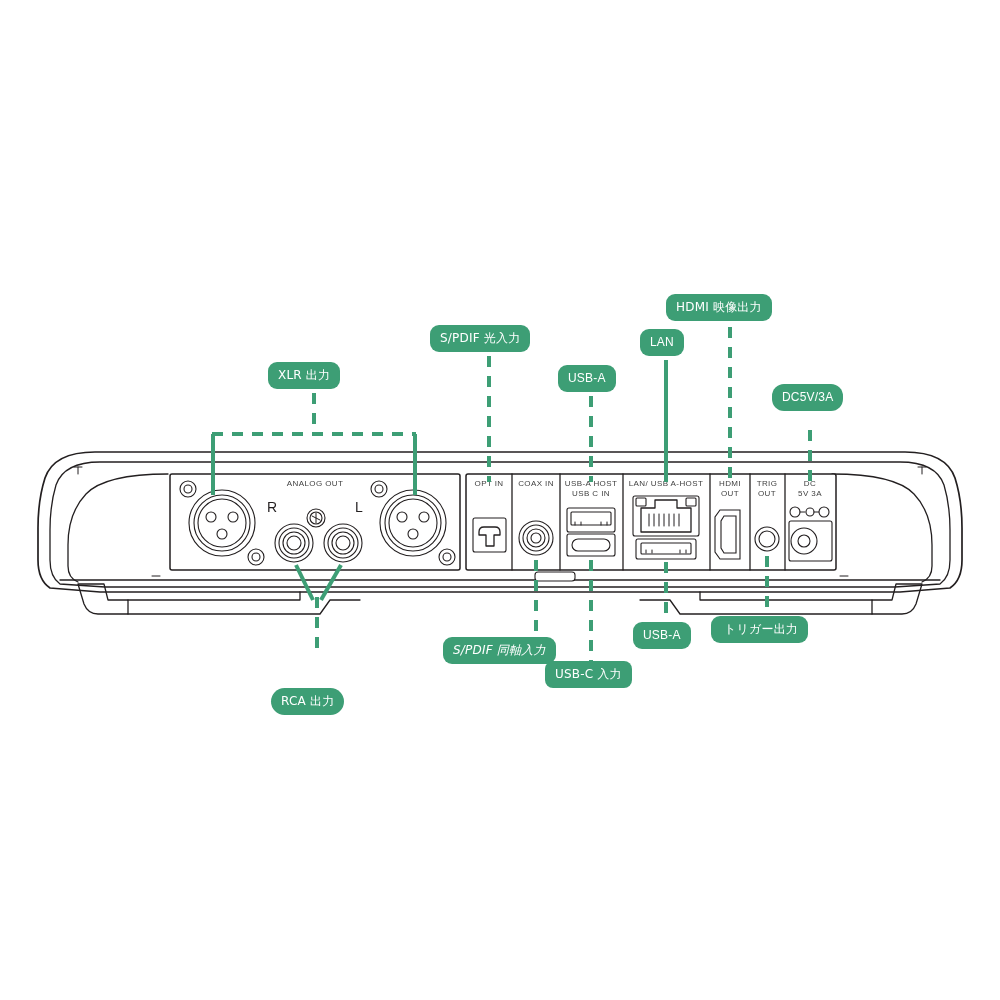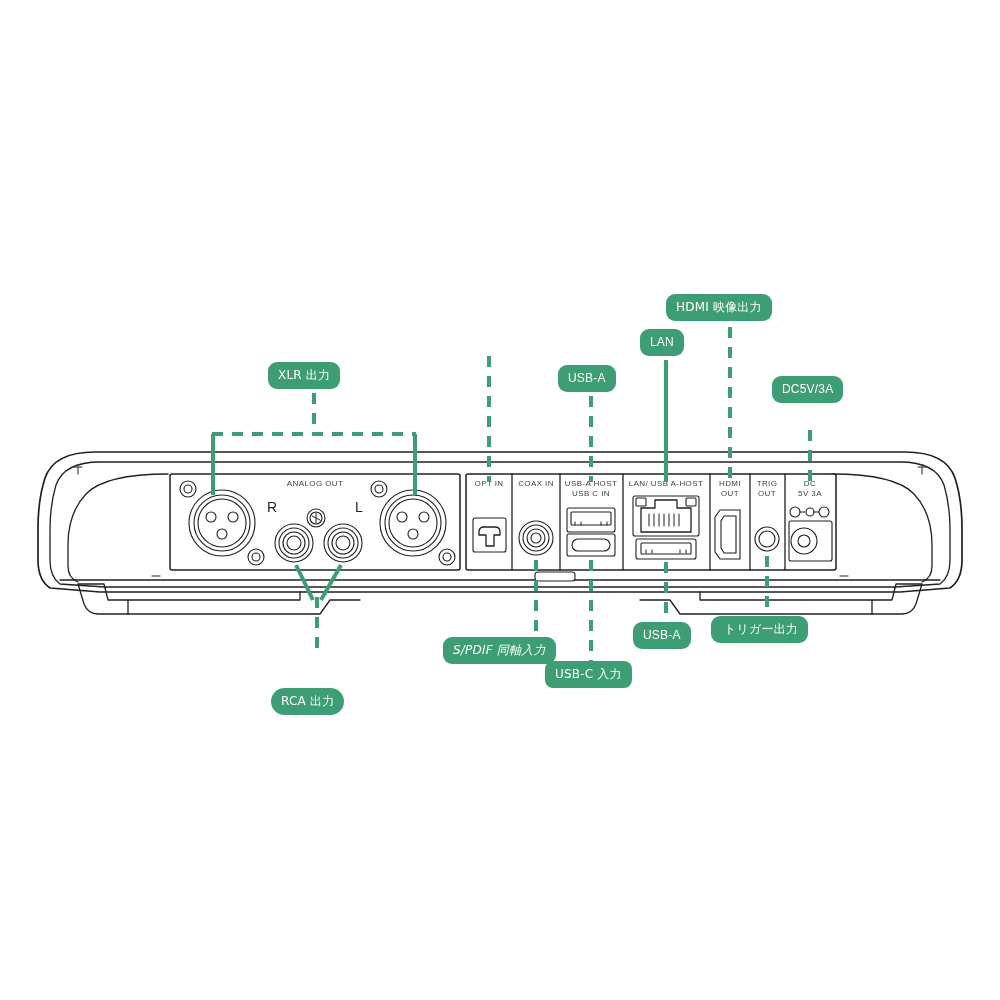--- a/index.html
+++ b/index.html
@@ -296,28 +296,29 @@
       <line class="leadd" x1="591" y1="560" x2="591" y2="676"></line>
 
       <line class="leadd" x1="666" y1="562" x2="666" y2="620"></line>
 
       <line class="leadd" x1="767" y1="556" x2="767" y2="620"></line>
     </g>
   </svg>
 
   <div class="badge jp" style="left:268px; top:362px;">XLR 出力</div>
 
+  <div class="badge jp" style="left:430px; top:325px;">S/PDIF 光入力</div>
 
   <div class="badge" style="left:558px; top:365px;">USB-A</div>
 
   <div class="badge" style="left:640px; top:329px;">LAN</div>
 
   <div class="badge jp" style="left:666px; top:294px;">HDMI 映像出力</div>
 
-  <div class="badge" style="left:772px; top:376px;">DC5V/3A</div>
+  <div class="badge" style="left:772px; top:384px;border-radius:12px;">DC5V/3A</div>
 
   <div class="badge jp" style="left:271px; top:688px;border-radius:15px;">RCA 出力</div>
 
   <div class="badge jp" style="left:443px; top:637px;font-style:italic;">S/PDIF 同軸入力</div>
 
   <div class="badge jp" style="left:545px; top:661px;border-radius:8px;">USB-C 入力</div>
 
   <div class="badge" style="left:633px; top:622px;">USB-A</div>
 
   <div class="badge jp" style="left:711px; top:616px;padding-left:13px;">トリガー出力</div>

